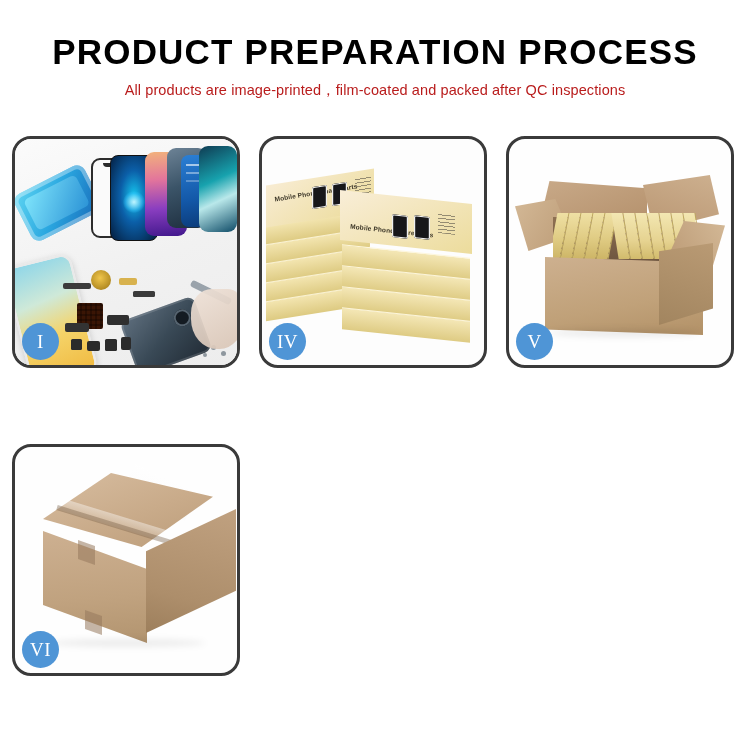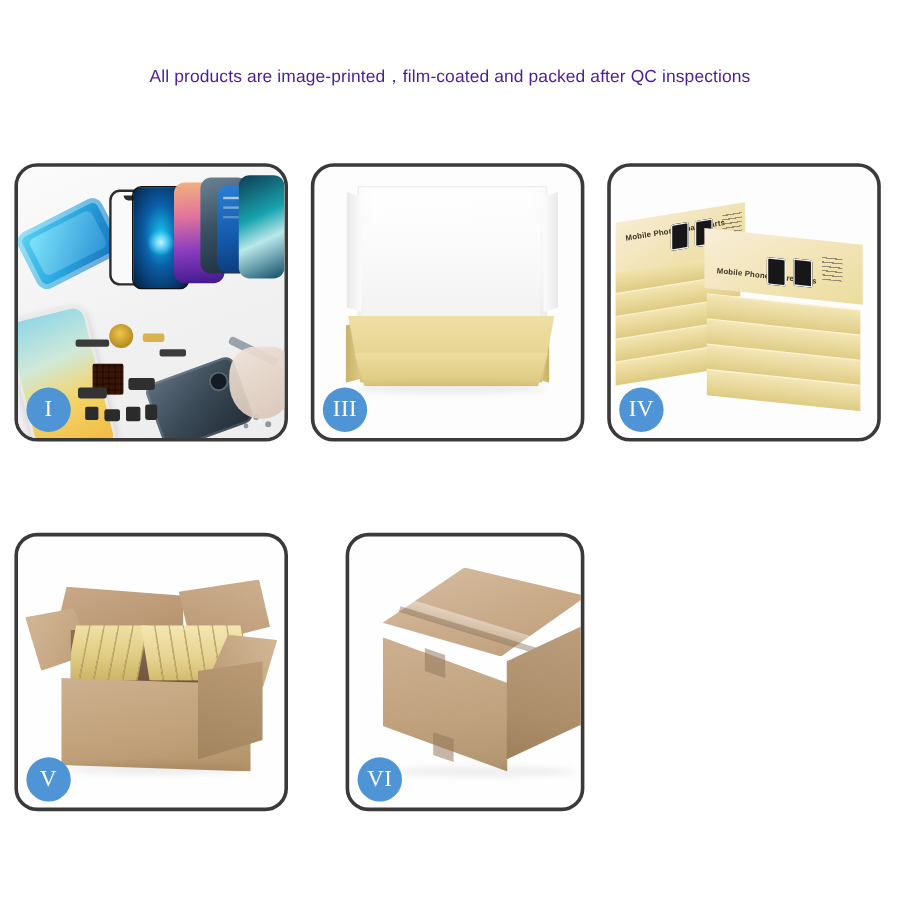--- a/index.html
+++ b/index.html
@@ -10,21 +10,21 @@
   }
   .page{width:750px;height:750px;position:relative;}
 
   
   .header{text-align:center;padding-top:34px;}
   .title{
     font-size:35px;font-weight:700;color:#000;letter-spacing:1.2px;
     line-height:1.05;white-space:nowrap;
   }
   .subtitle{
-    font-size:14.5px;color:#4c1d95;margin-top:20px;letter-spacing:.1px;
+    font-size:14.5px;color:#b91c1c;margin-top:10px;letter-spacing:.1px;
     white-space:nowrap;
   }
 
   
   .grid{
     position:absolute;left:12px;top:136px;
     width:726px;
     display:grid;
     grid-template-columns:repeat(3,228px);
     grid-template-rows:repeat(2,232px);
@@ -269,21 +269,21 @@
   .c-front{position:absolute;left:36px;top:118px;width:158px;height:78px;
     background:linear-gradient(170deg,#cdb08f 0%,#c0a179 60%,#b29167 100%);
     clip-path:polygon(0 0,100% 7%,100% 100%,0 93%);}
   .c-side{position:absolute;left:150px;top:104px;width:54px;height:82px;
     background:linear-gradient(200deg,#b99a74,#a2855f);
     clip-path:polygon(0 10%,100% 0,100% 80%,0 100%);}
   .c-shadow{position:absolute;left:40px;top:190px;width:150px;height:8px;border-radius:50%;
     background:rgba(0,0,0,.08);filter:blur(3px);}
 
   
-  .p6{background:#fefefe;margin-left:29px;}
+  .p6{background:#fefefe;}
   .s-top{position:absolute;left:28px;top:26px;width:170px;height:74px;
     background:linear-gradient(160deg,#d7bda0 0%,#c9ab8a 55%,#bb9c79 100%);
     clip-path:polygon(40% 0,100% 32%,58% 100%,0 62%);}
   .s-topseamA{position:absolute;left:42px;top:50px;width:142px;height:12px;
     background:linear-gradient(180deg,rgba(255,255,255,.42),rgba(255,255,255,.12));
     transform:rotate(17deg);transform-origin:left center;}
   .s-topseamB{position:absolute;left:42px;top:58px;width:142px;height:5px;
     background:rgba(120,95,70,.4);transform:rotate(17deg);transform-origin:left center;}
   .s-left{position:absolute;left:28px;top:84px;width:104px;height:112px;
     background:linear-gradient(175deg,#cdb091 0%,#c0a27f 60%,#b2946f 100%);
@@ -300,20 +300,21 @@
     transform:rotate(26deg);border-radius:2px;}
   .s-shadow{position:absolute;left:34px;top:192px;width:156px;height:8px;border-radius:50%;
     background:rgba(0,0,0,.07);filter:blur(3px);}
 </style>
 </head>
 <body>
 
 <div class="page">
 
   <div class="header">
+    <div class="title">PRODUCT PREPARATION PROCESS</div>
     <div class="subtitle">All products are image-printed，film-coated and packed after QC inspections</div>
   </div>
 
   <div class="grid">
 
     <div class="panel p1">
       <div class="stage">
         <div class="wash"></div>
         <div class="ph a"></div>
         <div class="ph b"></div>
@@ -338,33 +339,20 @@
         <div class="prt tool"></div>
         <div class="prt screw1"></div>
         <div class="prt screw2"></div>
         <div class="prt screw3"></div>
         <div class="prt hand"></div>
       </div>
       <div class="badge">I</div>
     </div>
 
 
-    <div class="panel p3">
-      <div class="stage">
-        <div class="lid"></div>
-        <div class="foam"></div>
-        <div class="trayLeft"></div>
-        <div class="trayRight"></div>
-        <div class="inner"></div>
-        <div class="tray"></div>
-        <div class="trayFront"></div>
-        <div class="shadow"></div>
-      </div>
-      <div class="badge">III</div>
-    </div>
 
     <div class="panel p4">
       <div class="stage kstack">
 
         <div class="kr" style="top:78px"></div>
         <div class="kr" style="top:97px"></div>
         <div class="kr" style="top:116px"></div>
         <div class="kr" style="top:135px"></div>
         <div class="kr" style="top:154px"></div>
 

